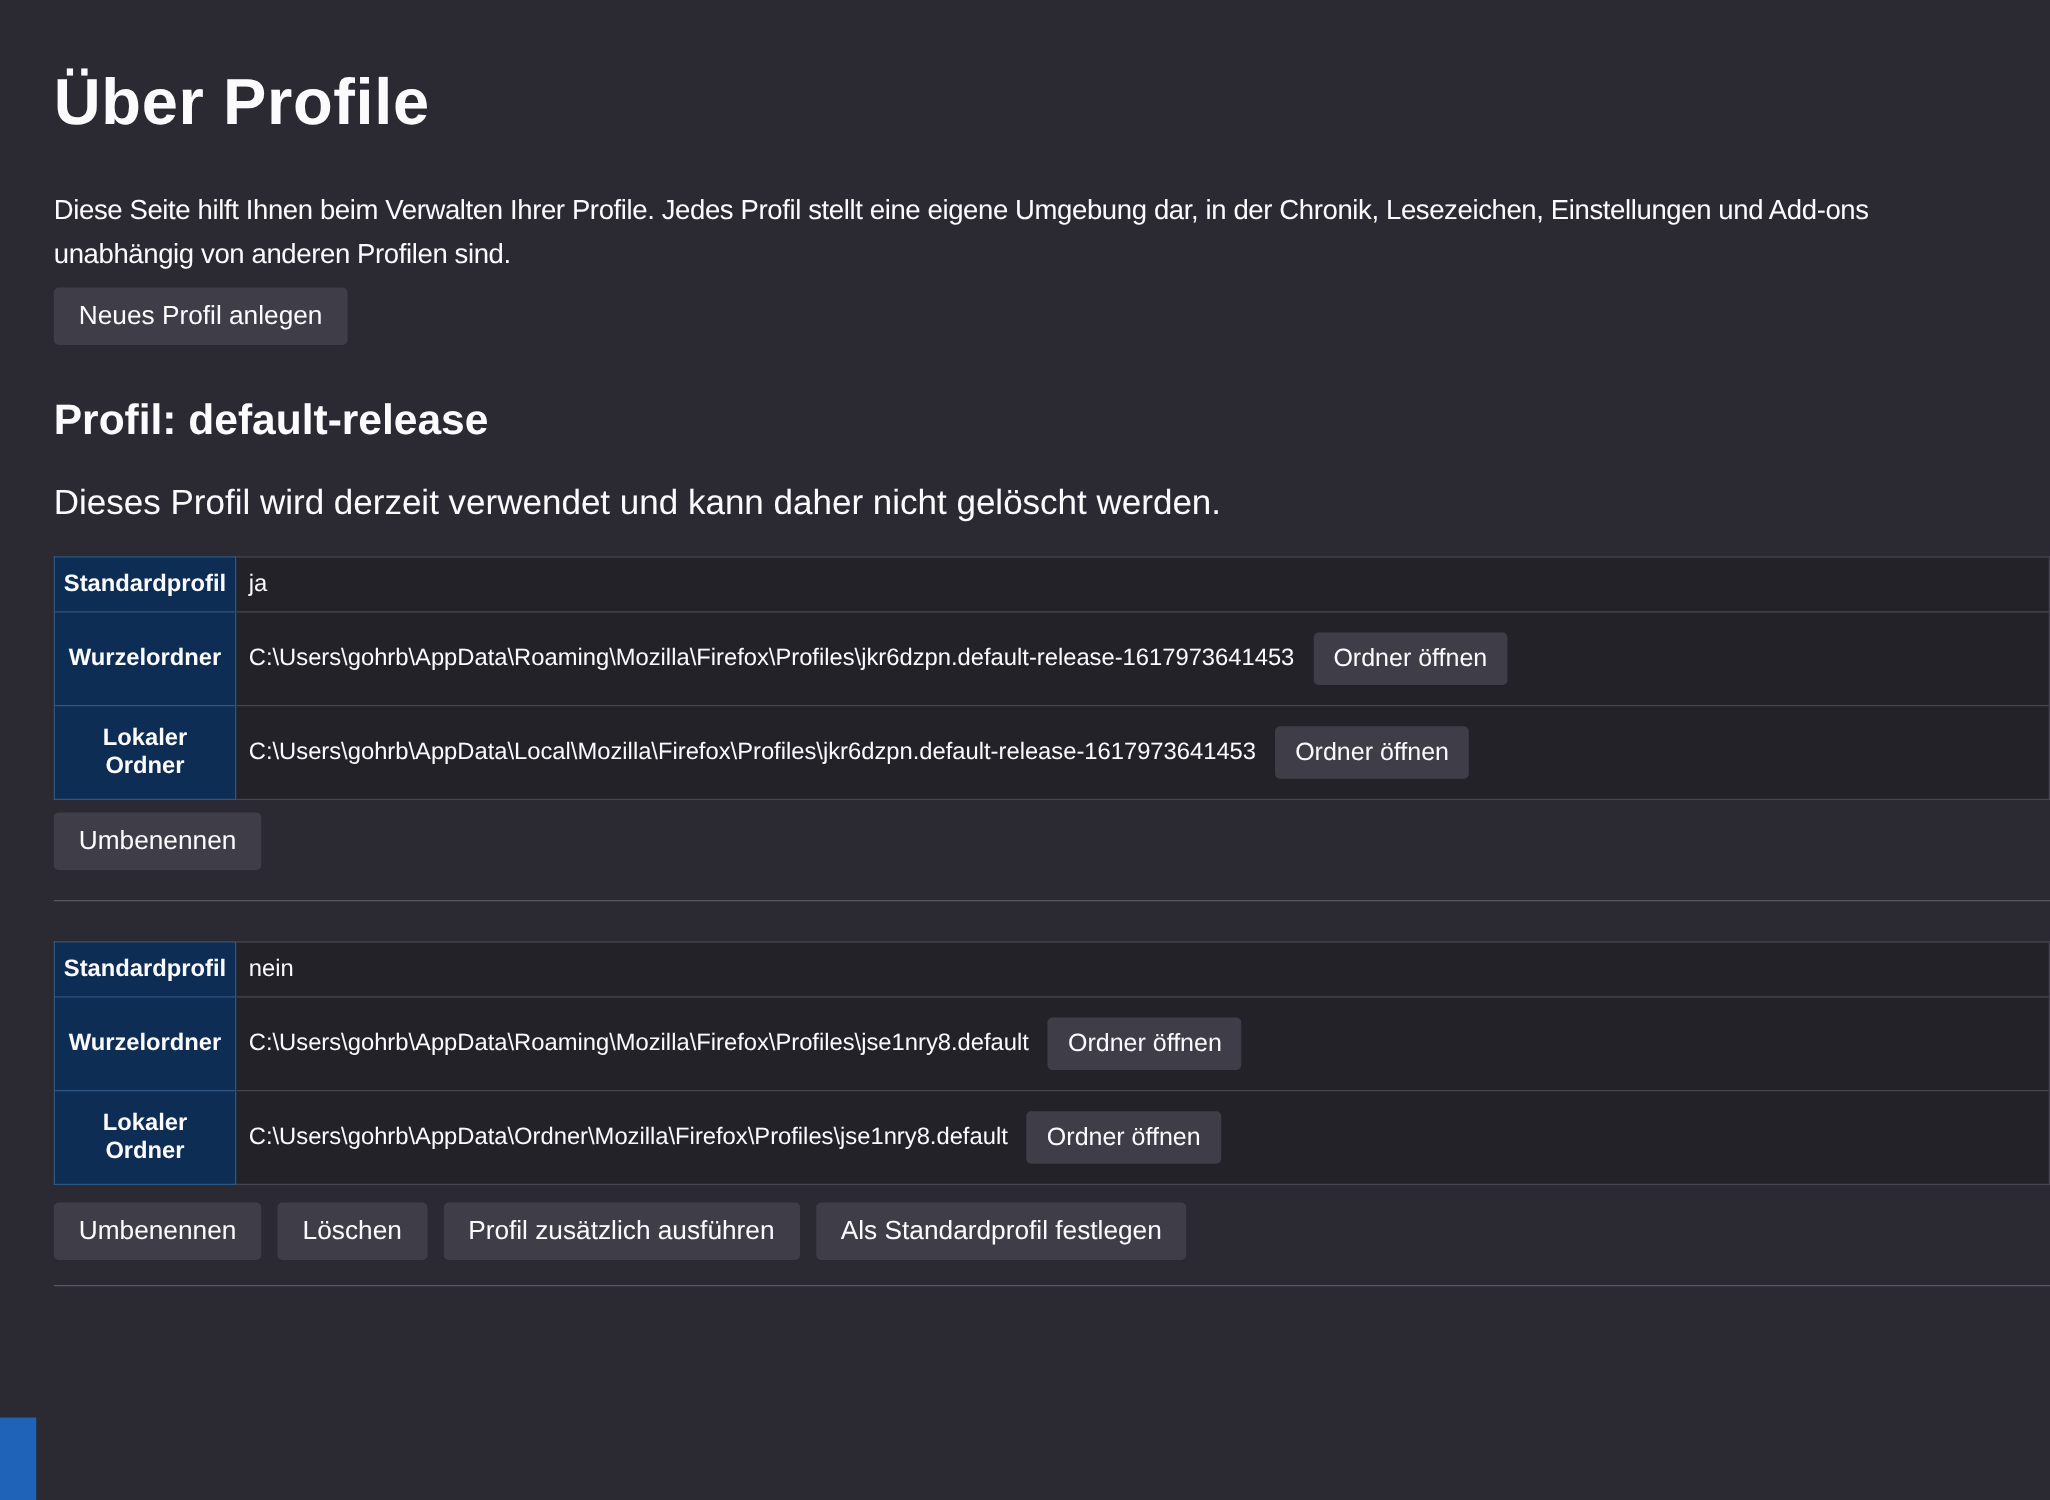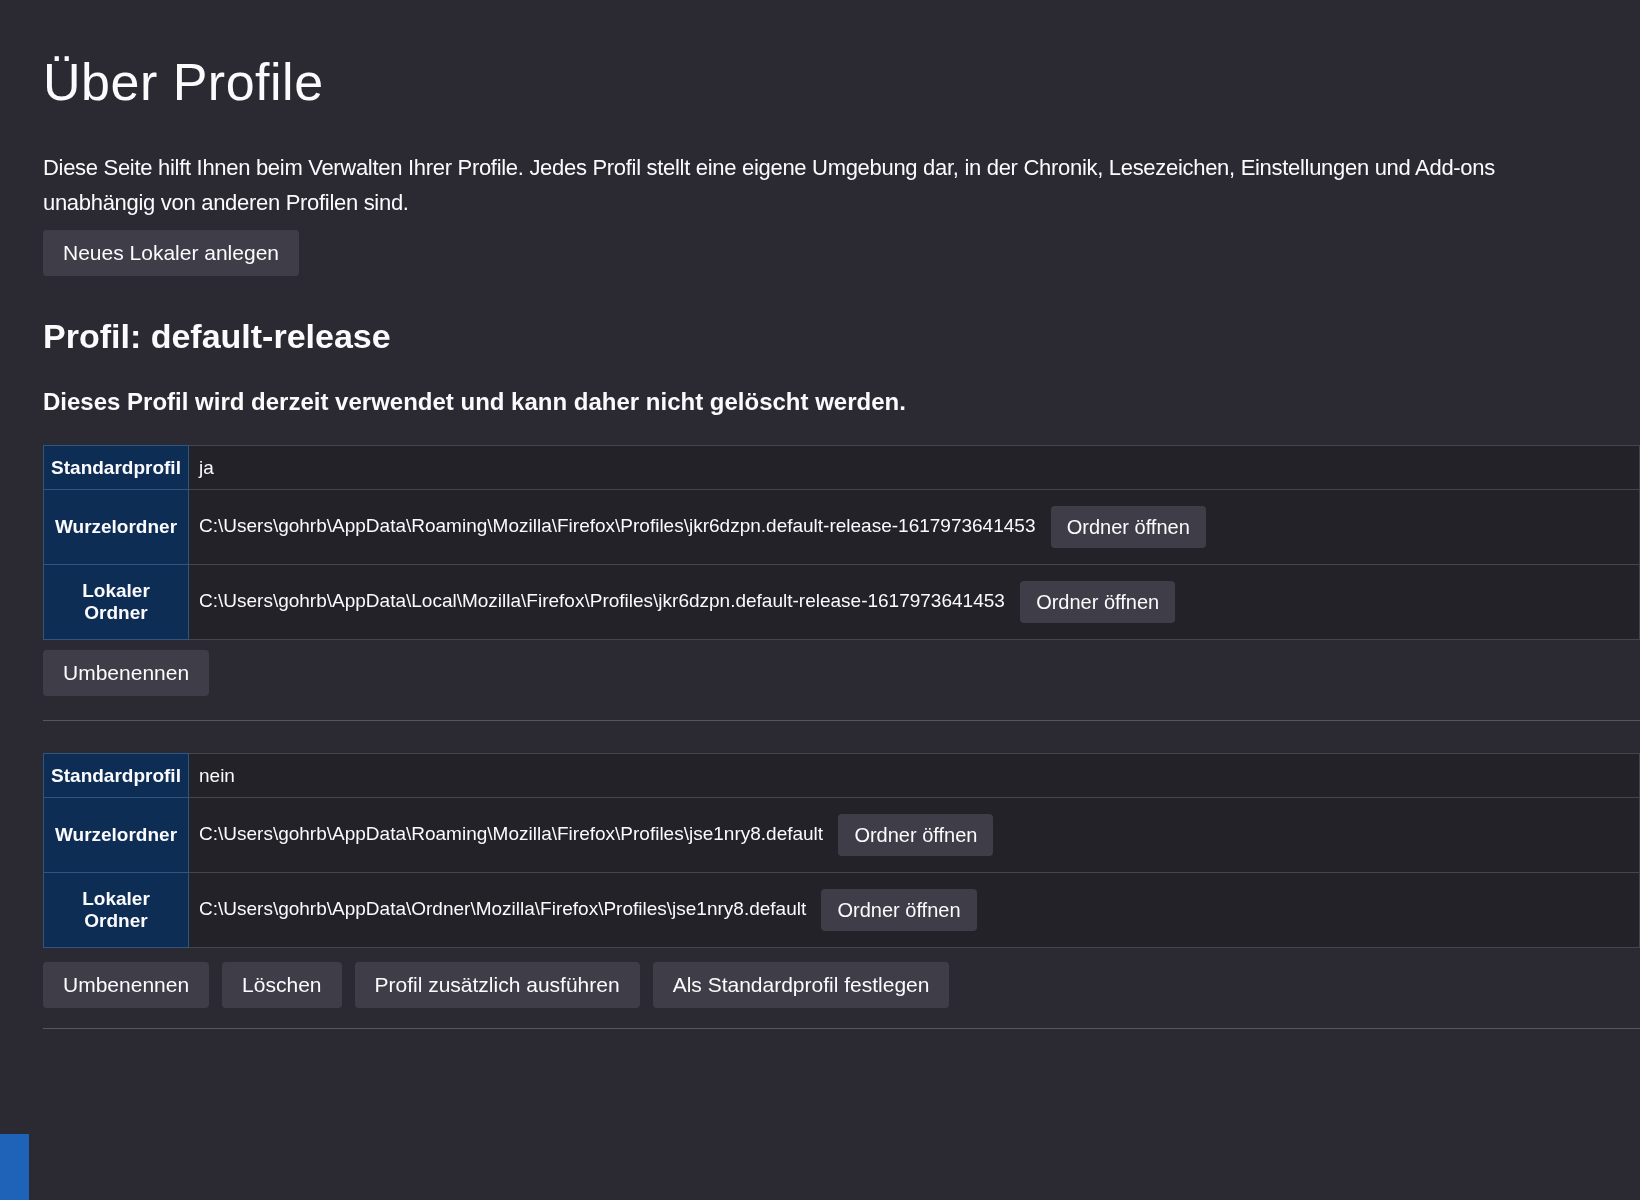--- a/index.html
+++ b/index.html
@@ -24,21 +24,21 @@
     position:relative;
   }
   .content{
     padding:52px 0 0 43px;
     width:100%;
   }
   h1{
     margin:0 0 38px 0;
     font-size:52px;
     line-height:60px;
-    font-weight:400;
+    font-weight:700;
     letter-spacing:.5px;
   }
   .desc{
     margin:0 0 10px 0;
     font-size:22px;
     line-height:35px;
     letter-spacing:-.3px;
   }
   .desc .line{white-space:nowrap;}
   .btn{
@@ -57,23 +57,23 @@
   }
   h2{
     margin:40px 0 0 0;
     font-size:34px;
     line-height:40px;
     font-weight:600;
   }
   h2.second{margin-top:32px;}
   .notice{
     margin:30px 0 0 0;
-    font-size:24px;
+    font-size:28px;
     line-height:31px;
-    font-weight:700;
+    font-weight:400;
   }
   table.profile-table{
     border-collapse:collapse;
     width:calc(100% - 0px);
     margin-top:28px;
     table-layout:fixed;
   }
   table.profile-table.second{margin-top:32px;}
   .profile-table th{
     width:145px;
@@ -135,21 +135,21 @@
 
 <div class="content">
 
   <h1>Über Profile</h1>
 
   <p class="desc">
     <span class="line">Diese Seite hilft Ihnen beim Verwalten Ihrer Profile. Jedes Profil stellt eine eigene Umgebung dar, in der Chronik, Lesezeichen, Einstellungen und Add-ons</span><br>
     <span class="line">unabhängig von anderen Profilen sind.</span>
   </p>
 
-  <button class="btn">Neues Lokaler anlegen</button>
+  <button class="btn">Neues Profil anlegen</button>
 
   
   <h2>Profil: default-release</h2>
 
   <p class="notice">Dieses Profil wird derzeit verwendet und kann daher nicht gelöscht werden.</p>
 
   <table class="profile-table">
     <tbody>
       <tr class="short">
         <th>Standardprofil</th>

